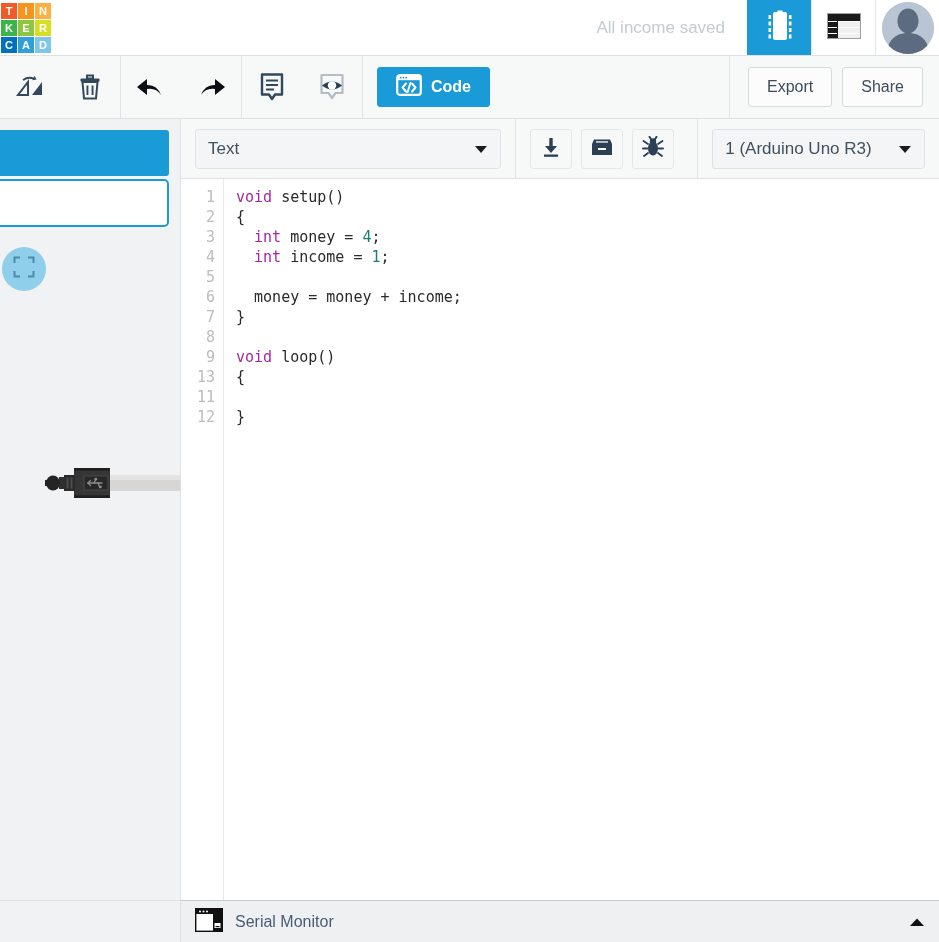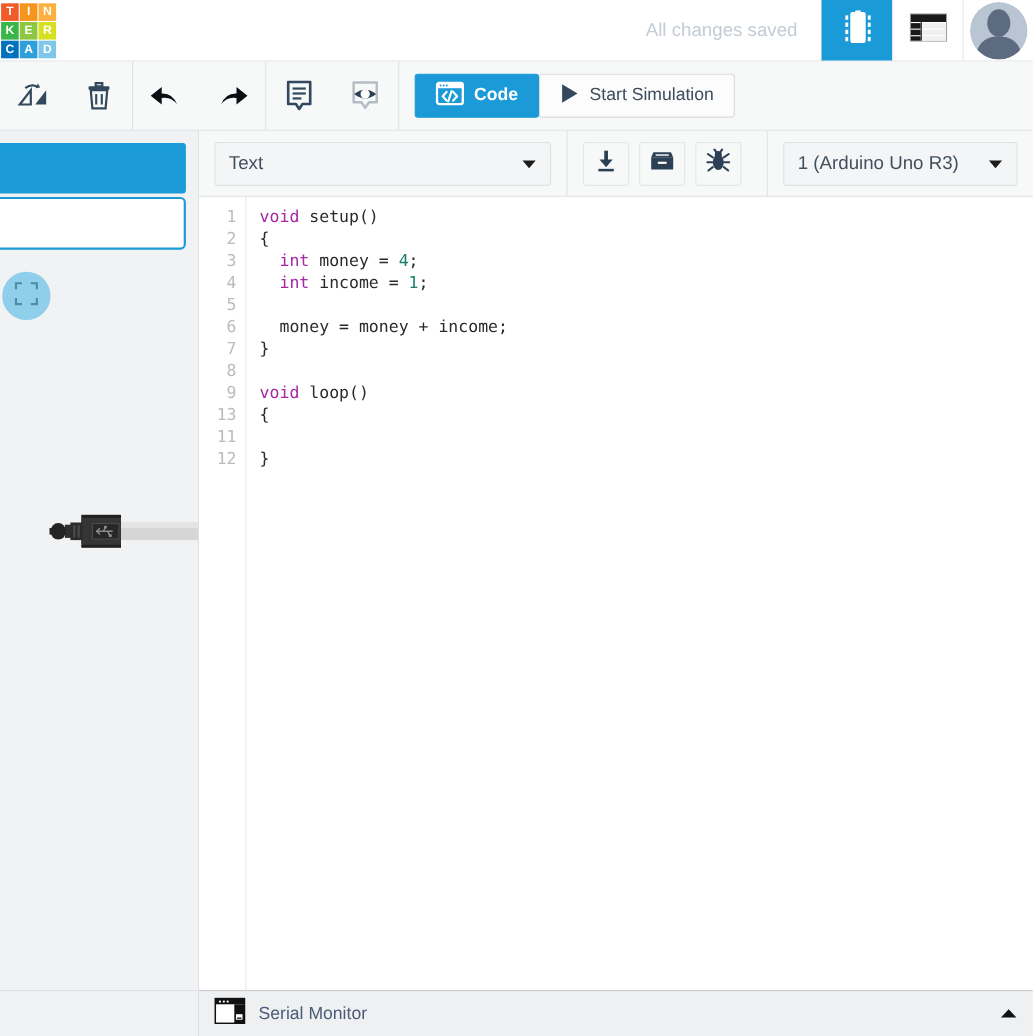--- a/index.html
+++ b/index.html
@@ -178,21 +178,21 @@
         <div class="tile" style="background: rgb(141, 198, 63);">E</div>
         <div class="tile" style="background: rgb(215, 223, 35);">R</div>
         <div class="tile" style="background: rgb(0, 113, 188);">C</div>
         <div class="tile" style="background: rgb(46, 159, 217);">A</div>
         <div class="tile" style="background: rgb(127, 199, 232);">D</div>
       </div>
 
 
     <div class="topbar-spacer"></div>
 
-    <div class="saved-status">All changes saved</div>
+    <div class="saved-status">All income saved</div>
 
     <div class="top-tab active">
       <span>
         <svg width="28" height="34" viewBox="0 0 28 34">
           <rect x="7" y="3" width="14" height="28" rx="2" fill="#ffffff"></rect>
           <rect x="11.5" y="1.5" width="5" height="3" fill="#ffffff"></rect>
           <g fill="#ffffff">
             <rect x="2.5" y="6" width="2.6" height="4"></rect>
             <rect x="2.5" y="12.5" width="2.6" height="4"></rect>
             <rect x="2.5" y="19" width="2.6" height="4"></rect>
@@ -308,30 +308,26 @@
             <circle cx="7.4" cy="3.7" r="0.9" fill="#1a9bd7"></circle>
             <circle cx="10.2" cy="3.7" r="0.9" fill="#1a9bd7"></circle>
             <path d="M10 9.5 L6.5 13.5 L10 17.5" fill="none" stroke="#ffffff" stroke-width="2" stroke-linecap="round" stroke-linejoin="round"></path>
             <path d="M16 9.5 L19.5 13.5 L16 17.5" fill="none" stroke="#ffffff" stroke-width="2" stroke-linecap="round" stroke-linejoin="round"></path>
             <path d="M14.5 8.8 L11.5 18.2" stroke="#ffffff" stroke-width="1.9" stroke-linecap="round"></path>
           </svg>
         </span>
         <span>Code</span>
       </div>
 
-      <div class="btn btn-sim">
-        <span>
-          <svg width="18" height="20" viewBox="0 0 18 20">
-            <path d="M2 1.5 L16 10 L2 18.5 Z" fill="#33485c"></path>
-          </svg>
-        </span>
-        <span>Start Simulation</span>
-      </div>
-    </div>
-
+    </div>
+
+    <div class="tb-right">
+      <div class="btn">Export</div>
+      <div class="btn">Share</div>
+    </div>
   </div>
 
   <div class="canvas">
 
     <div class="panel-blue"></div>
     <div class="panel-white"></div>
 
     <div class="fit-circle">
       <span>
         <svg width="22" height="22" viewBox="0 0 22 22">

